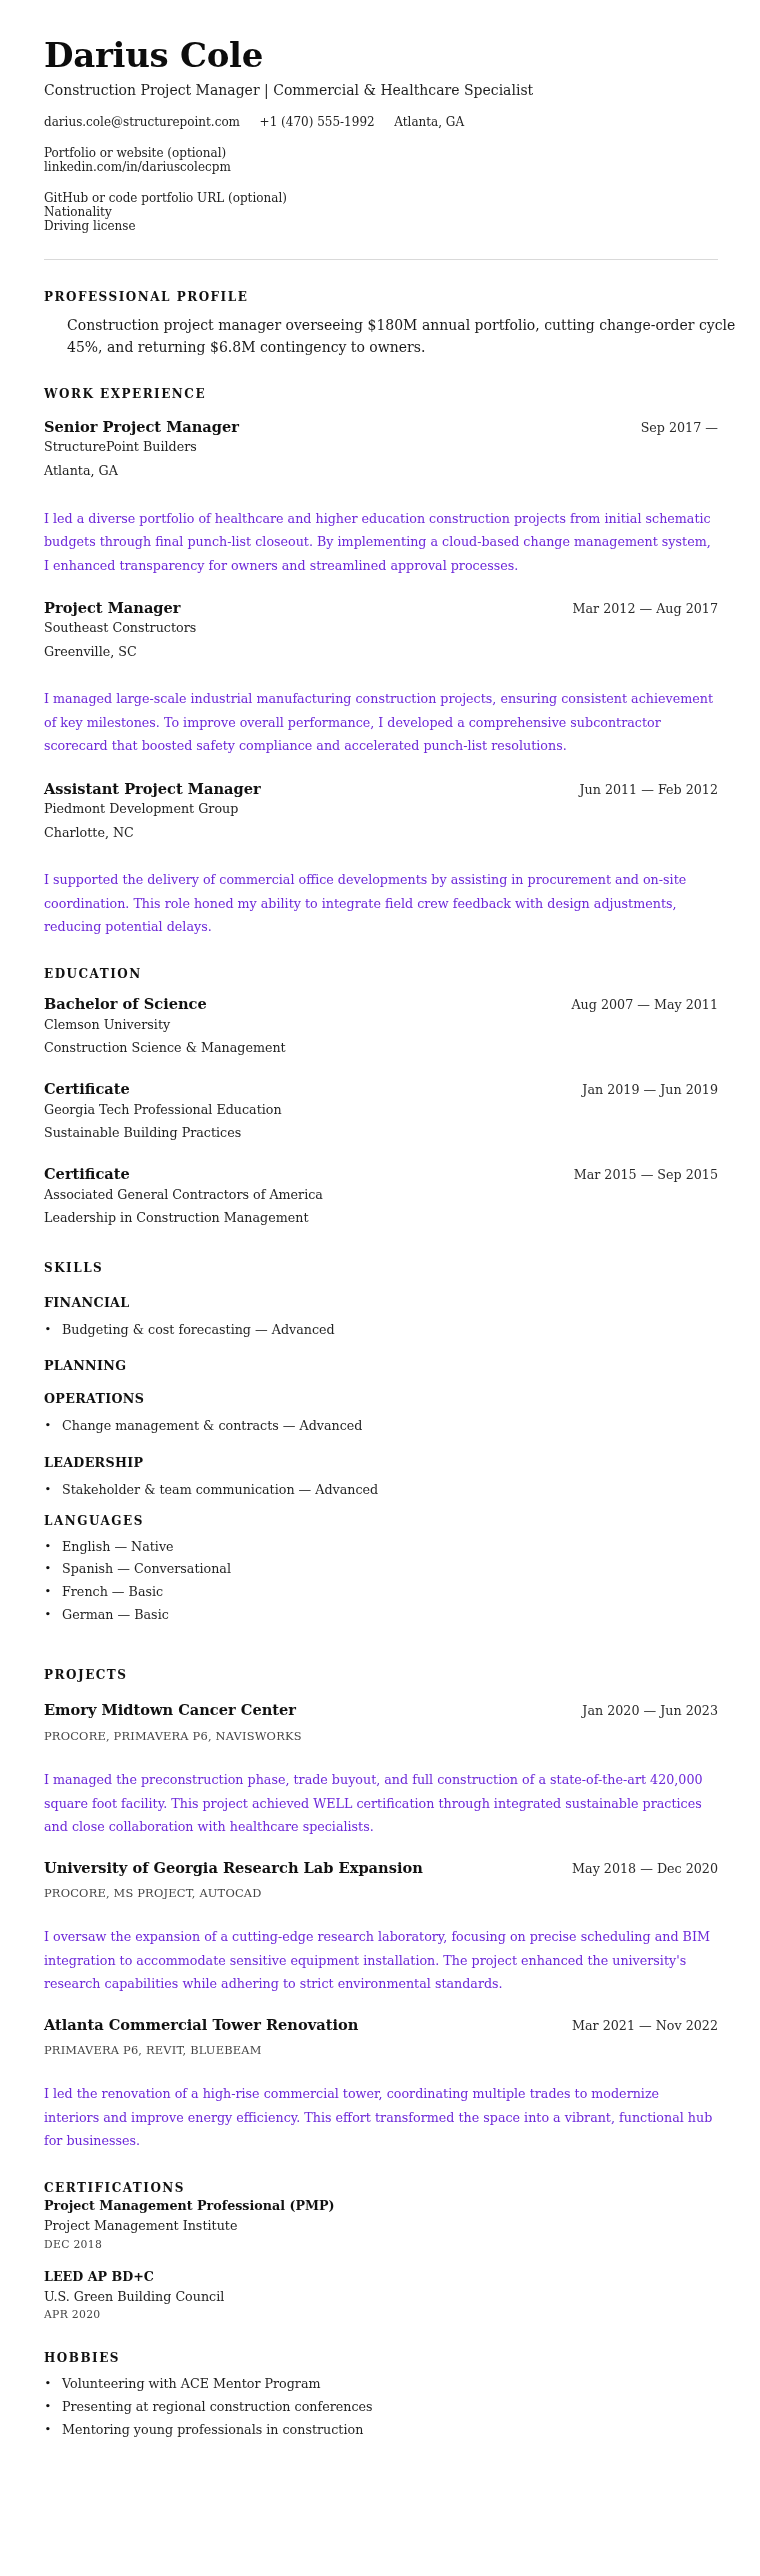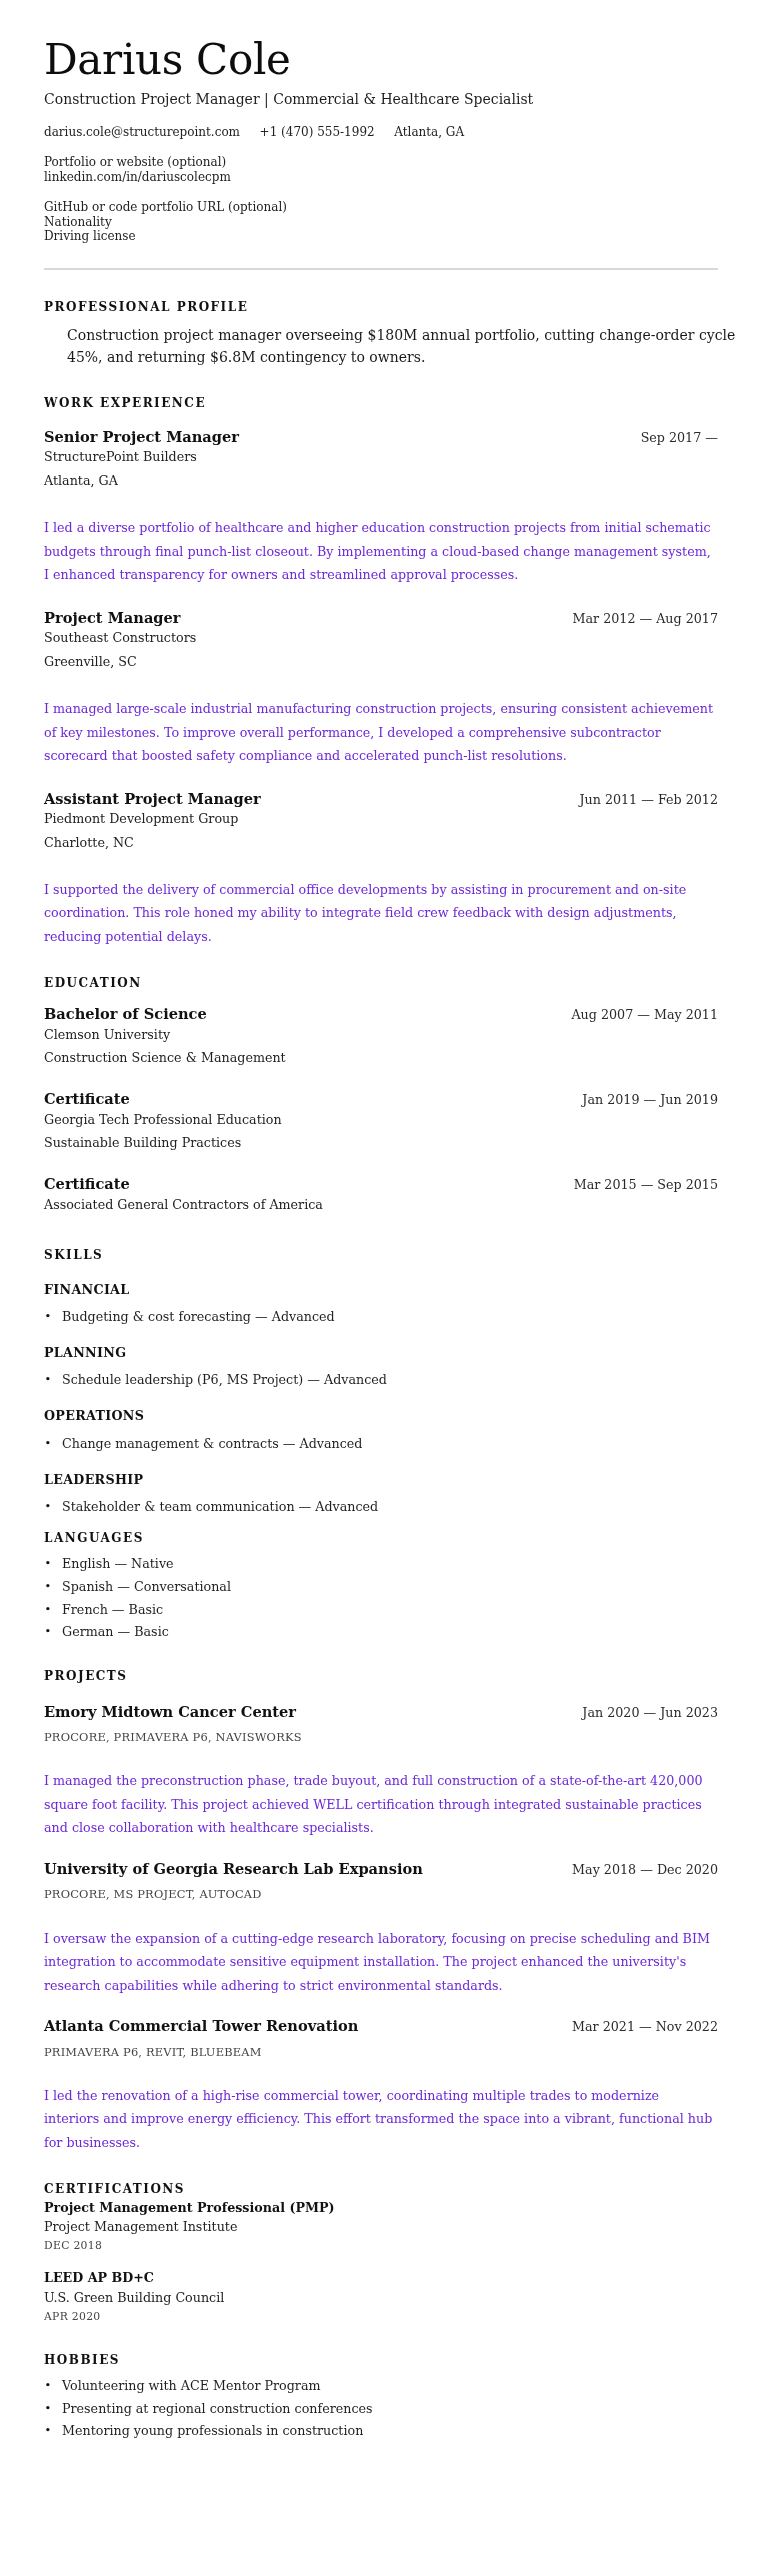--- a/index.html
+++ b/index.html
@@ -7,22 +7,22 @@
     body {
       width: 760px;
       font-family: "DejaVu Serif", serif;
       color: #1f1f1f;
     }
     .page {
       padding: 35px 43px 25px 44px;
       width: 760px;
     }
     .name {
-      font-size: 42px;
-      font-weight: normal;
+      font-size: 34px;
+      font-weight: bold;
       color: #0d0d0d;
       line-height: 1.2;
       letter-spacing: -0.3px;
     }
     .headline {
       font-size: 14px;
       color: #1f1f1f;
       margin-top: 5px;
       line-height: 1.3;
     }
@@ -255,39 +255,37 @@
         <div class="entry-sub">Georgia Tech Professional Education</div>
         <div class="entry-loc">Sustainable Building Practices</div>
       </div>
 
       <div class="entry">
         <div class="entry-head">
           <span class="entry-title">Certificate</span>
           <span class="entry-date">Mar 2015 — Sep 2015</span>
         </div>
         <div class="entry-sub">Associated General Contractors of America</div>
+        <div class="entry-loc">Leadership in Construction Management</div>
       </div>
 
     </div>
   </section>
 
   <section class="section" style="margin-top:33px">
     <h2 class="section-title">SKILLS</h2>
     <div>
       <div class="skill-group">
         <div class="skill-cat">FINANCIAL</div>
         <ul class="bullets">
           <li>Budgeting &amp; cost forecasting — Advanced</li>
         </ul>
       </div>
       <div class="skill-group">
         <div class="skill-cat">PLANNING</div>
-        <ul class="bullets">
-          <li>Schedule leadership (P6, MS Project) — Advanced</li>
-        </ul>
       </div>
       <div class="skill-group">
         <div class="skill-cat">OPERATIONS</div>
         <ul class="bullets">
           <li>Change management &amp; contracts — Advanced</li>
         </ul>
       </div>
       <div class="skill-group">
         <div class="skill-cat">LEADERSHIP</div>
         <ul class="bullets">
@@ -300,21 +298,21 @@
   <section class="section" style="margin-top:12px">
     <h2 class="section-title">LANGUAGES</h2>
     <ul class="bullets lang-list">
       <li>English — Native</li>
       <li>Spanish — Conversational</li>
       <li>French — Basic</li>
       <li>German — Basic</li>
     </ul>
   </section>
 
-  <section class="section" style="margin-top:25px">
+  <section class="section" style="margin-top:41px">
     <h2 class="section-title">PROJECTS</h2>
     <div class="proj-list">
 
       <div class="entry">
         <div class="entry-head">
           <span class="entry-title">Emory Midtown Cancer Center</span>
           <span class="entry-date">Jan 2020 — Jun 2023</span>
         </div>
         <div class="proj-tech">PROCORE, PRIMAVERA P6, NAVISWORKS</div>
         <p class="entry-desc">I managed the preconstruction phase, trade buyout, and full construction of a state-of-the-art 420,000 square foot facility. This project achieved WELL certification through integrated sustainable practices and close collaboration with healthcare specialists.</p>

